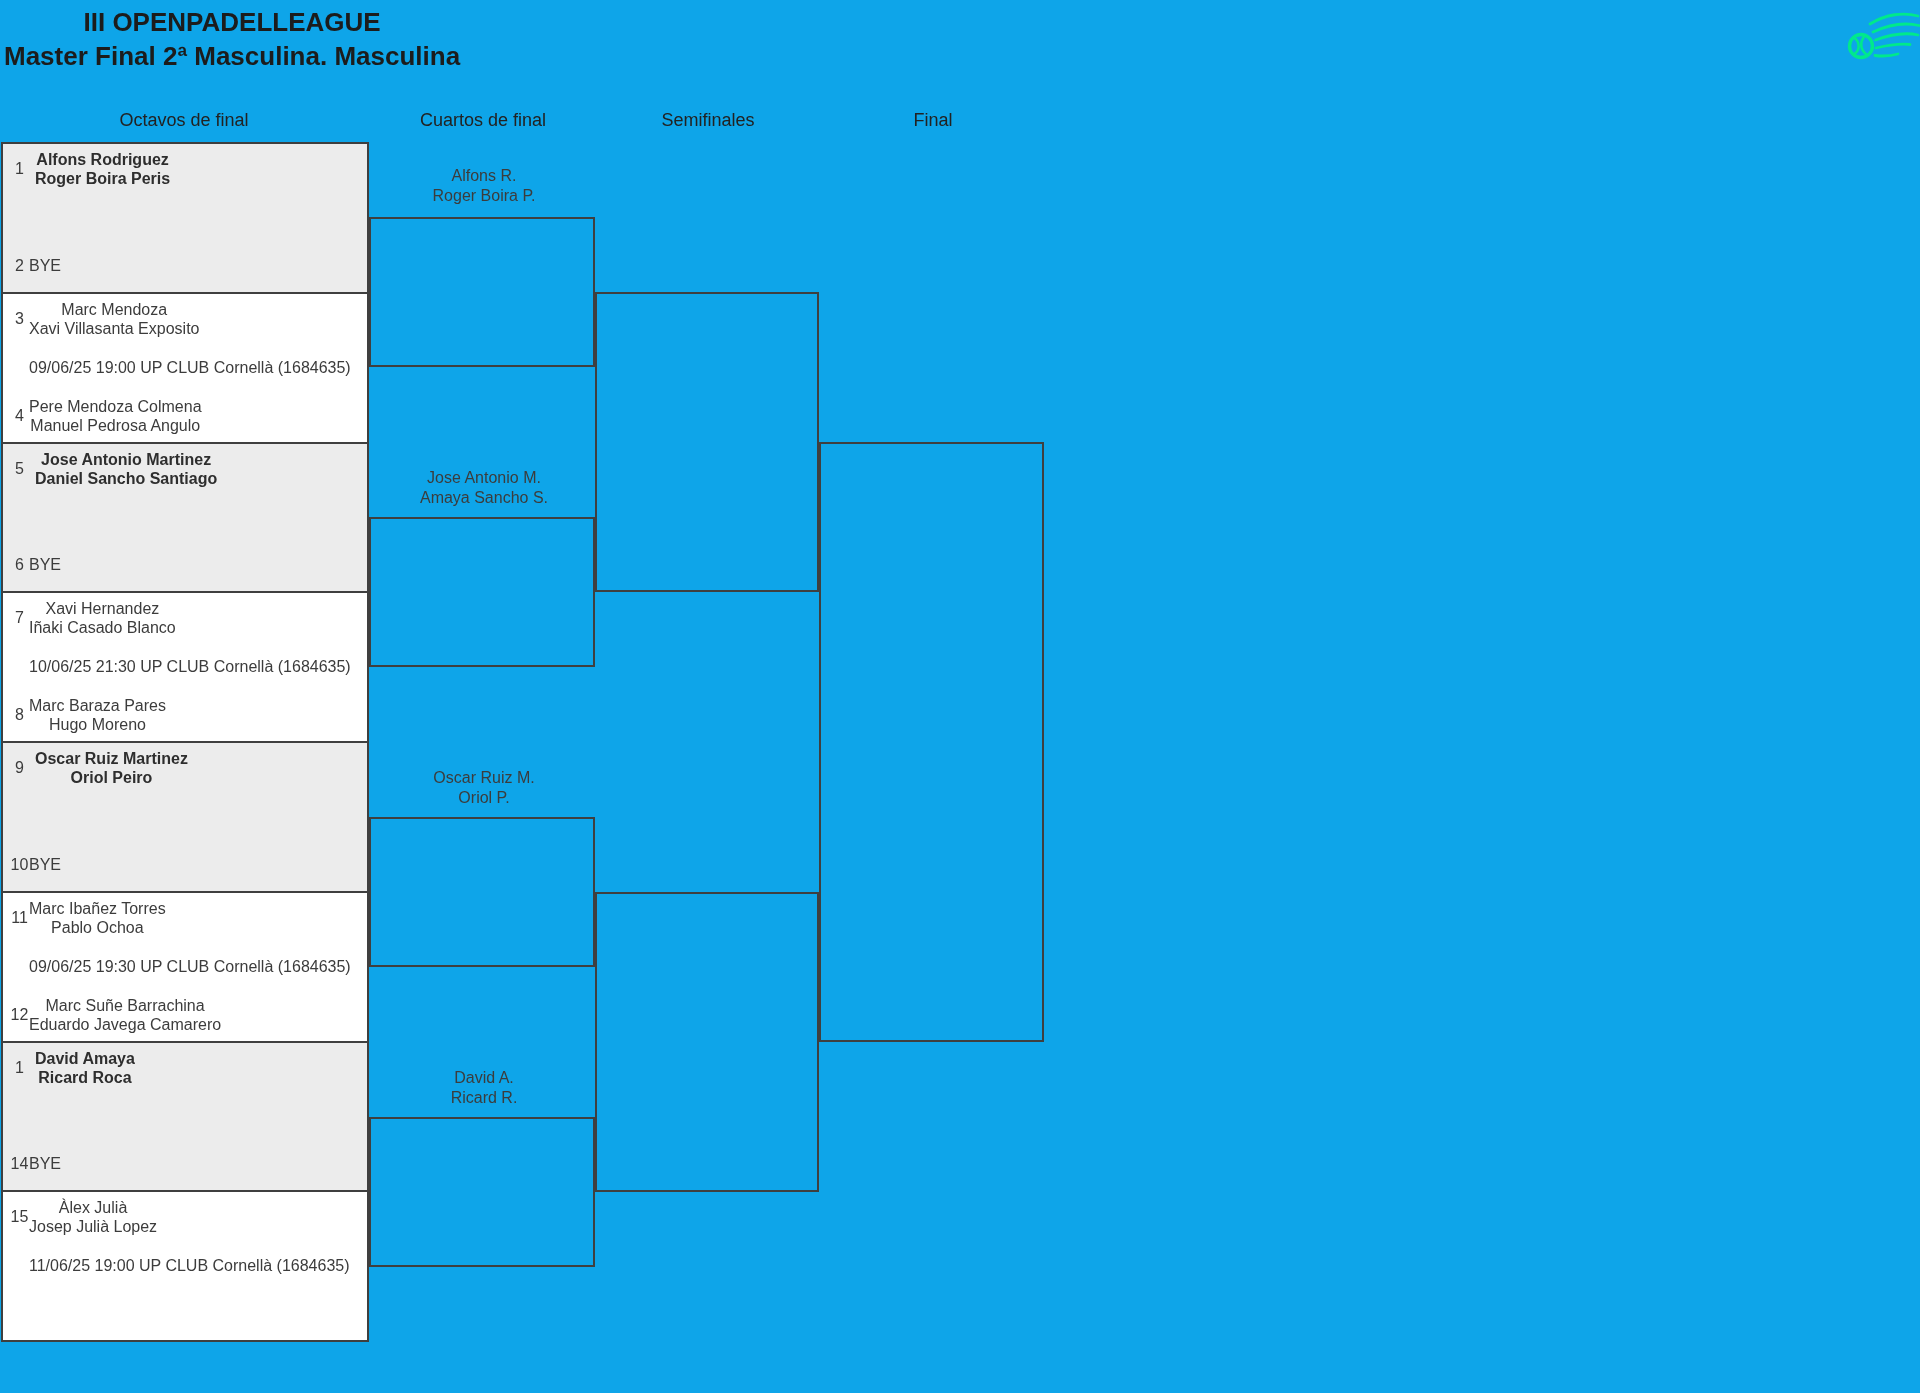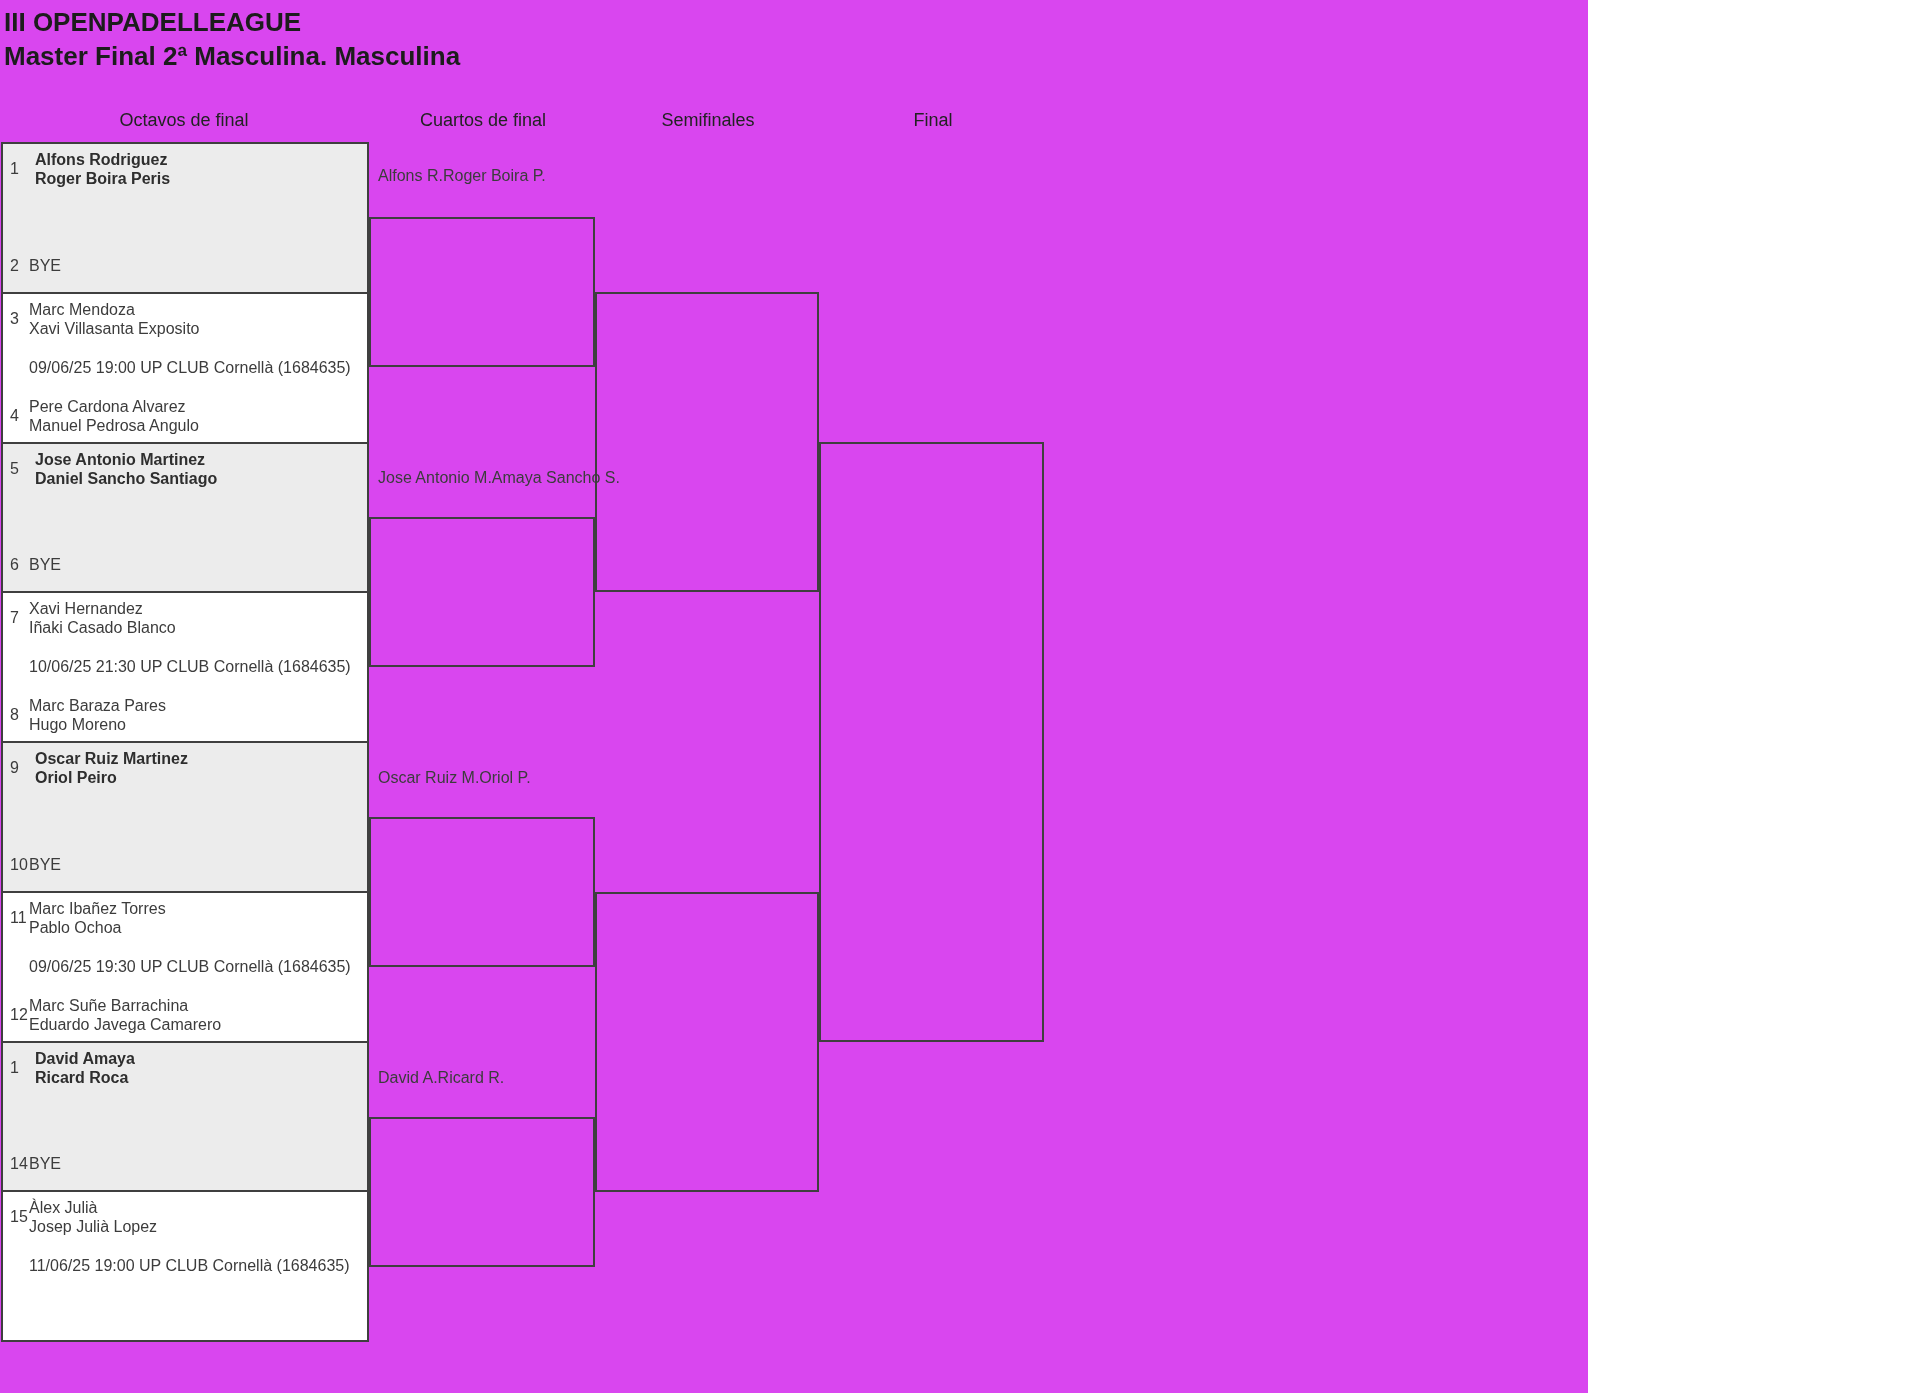--- a/index.html
+++ b/index.html
@@ -1,18 +1,18 @@
 <!DOCTYPE html>
 <html><head>
 <meta charset="utf-8">
 <style>
   html,body { margin:0; padding:0; background:#ffffff; }
   .stage {
-    position:relative; width:1588px; height:1393px; background:#d946ef;
-    font-family:"Liberation Sans","DejaVu Sans",sans-serif; color:#3c3c3c; overflow:hidden;
+    position:relative; width:1920px; height:1393px; background:#0ea5e9;
+    font-family:"Liberation Sans","DejaVu Sans",sans-serif; color:#3c3c3c; overflow:hidden;text-align:center;
   }
   .title-block { position:absolute; left:4px; top:5px; }
   .title-block .t1, .title-block .t2 {
     font-size:26px; font-weight:700; color:#1c1c1c; line-height:34px; white-space:nowrap;
   }
   .col-header {
     position:absolute; top:110px; transform:translateX(-50%);
     font-size:18px; font-weight:500; color:#222; white-space:nowrap;
   }
   .logo { position:absolute; left:1846px; top:8px; width:74px; height:58px; color:#00E98C; }
@@ -37,21 +37,21 @@
     font-size:16px; color:#3c3c3c; white-space:nowrap;
   }
 
   
   .rect { position:absolute; border:2px solid #3f3f3f; box-sizing:border-box; background:transparent; }
   .qf { left:369px; width:226px; height:150px; }
   .sf { left:595px; width:224px; height:300px; }
   .fin { left:819px; width:225px; height:600px; top:442px; }
 
   .winner {
-    position:absolute; left:378px; width:212px; display:flex; flex-direction:row;
+    position:absolute; left:378px; width:212px; display:flex; flex-direction:column;
     font-size:16px; line-height:20px; color:#3c3c3c; white-space:nowrap;
   }
 </style>
 </head>
 <body>
 
 <div class="stage">
 
   <div class="title-block">
     <div class="t1">III OPENPADELLEAGUE</div>
@@ -95,21 +95,21 @@
         <span class="seed">3</span>
         <span class="names">
           <span>Marc Mendoza</span>
           <span>Xavi Villasanta Exposito</span>
         </span>
       </div>
       <div class="sched">09/06/25 19:00 UP CLUB Cornellà (1684635)</div>
       <div class="team bottom">
         <span class="seed">4</span>
         <span class="names">
-          <span>Pere Cardona Alvarez</span>
+          <span>Pere Mendoza Colmena</span>
           <span>Manuel Pedrosa Angulo</span>
         </span>
       </div>
     </div>
 
     <div class="obox shaded">
       <div class="team top">
         <span class="seed">5</span>
         <span class="names">
           <span>Jose Antonio Martinez</span>

